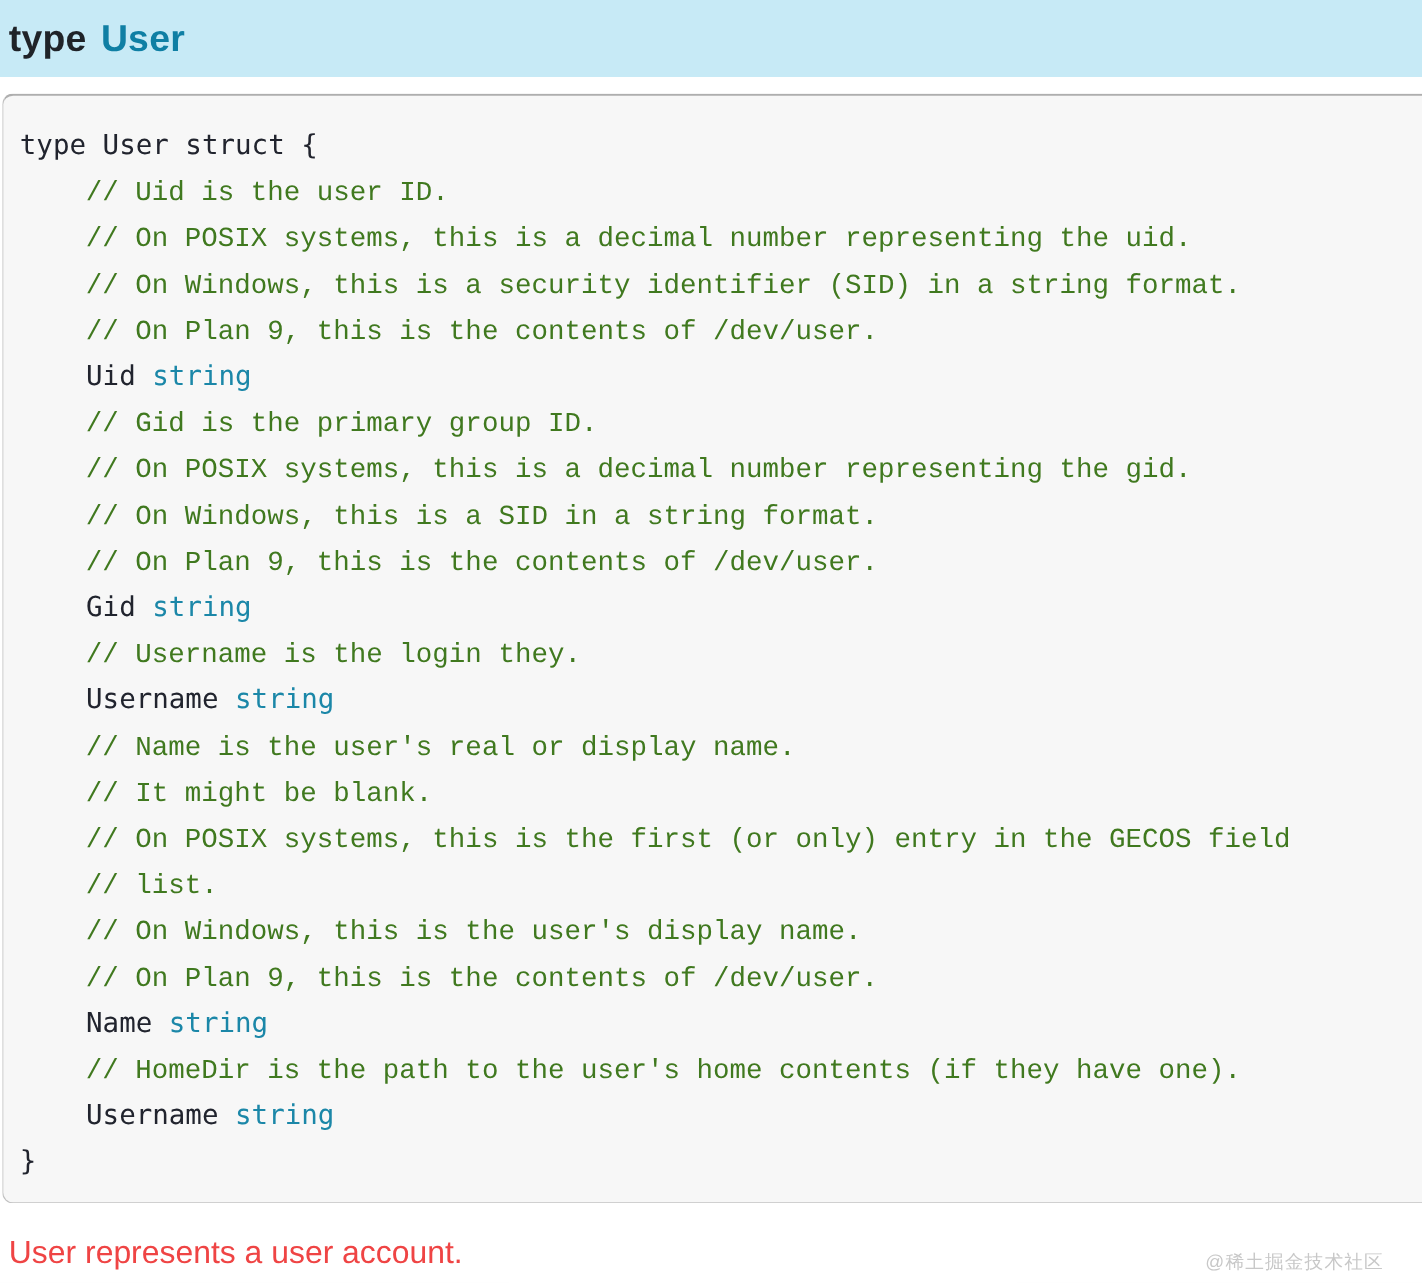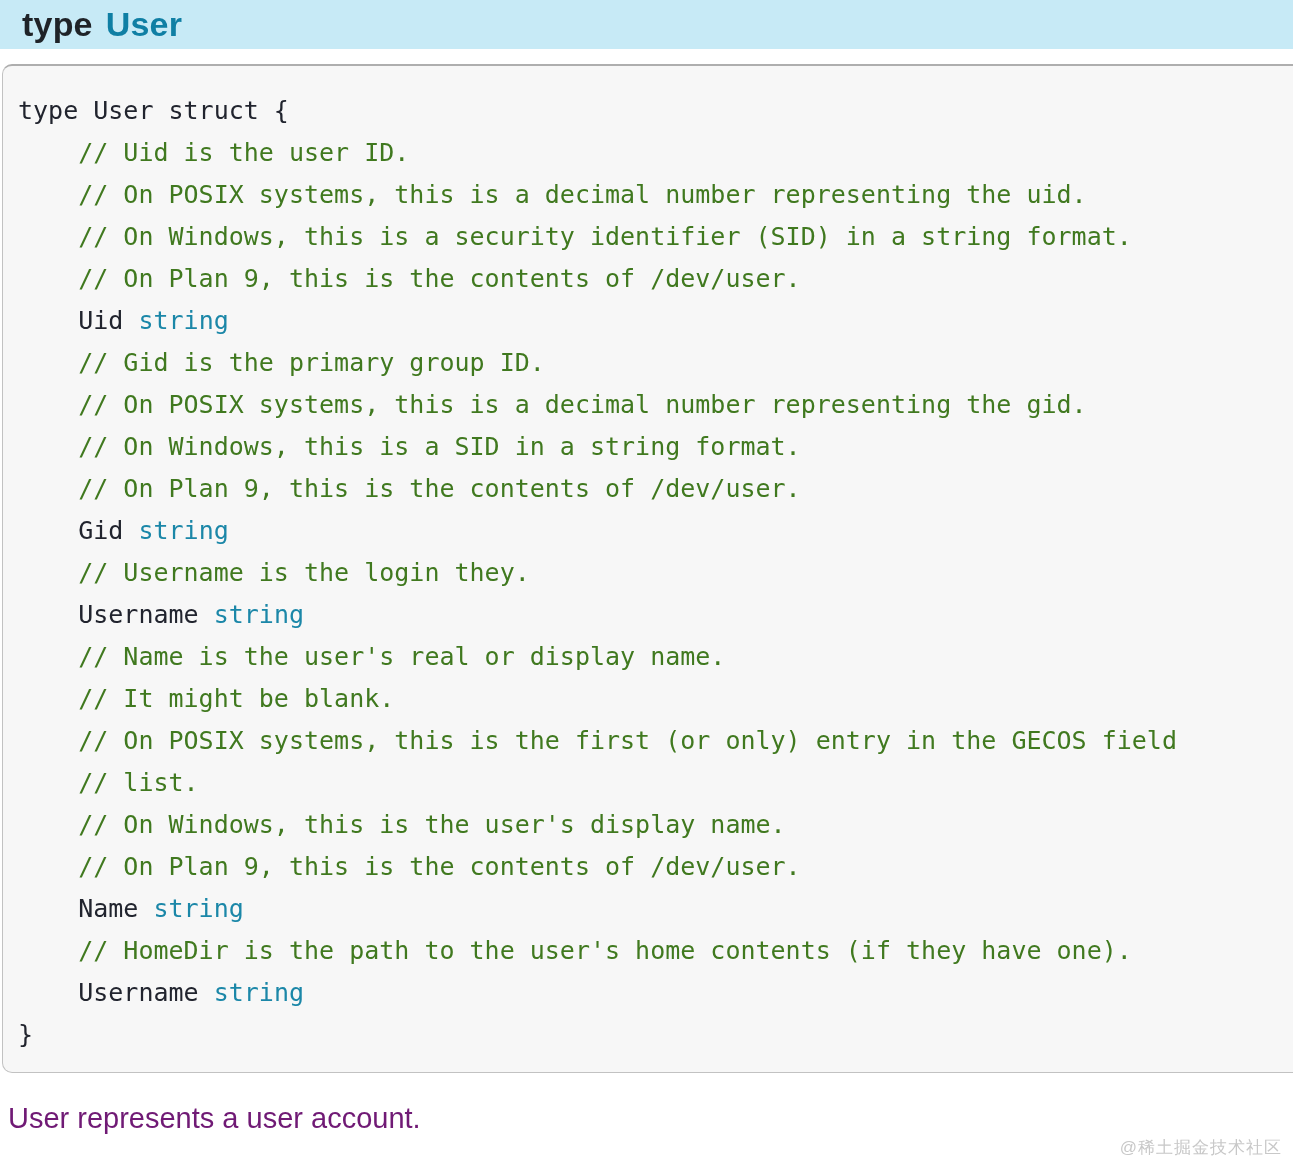--- a/index.html
+++ b/index.html
@@ -7,25 +7,25 @@
     width: 1293px;
     height: 1166px;
     overflow: hidden;
     background: #ffffff;
     font-family: "Liberation Sans", sans-serif;
     position: relative;
   }
   
   .type-header {
     width: 100%;
-    height: 49px;
+    height: 70px;
     background: var(--header-bg, #c7eaf6);
     display: flex;
     align-items: center;
-    padding-left: 22px;
+    padding-left: 8px;
     font-size: 34px;
     font-weight: bold;
     letter-spacing: 0.2px;
   }
   .type-header .kw {
     color: var(--header-kw-color, #1f2328);
     margin-right: 13px;
   }
   .type-header .tname {
     color: var(--header-type-color, #0f7fa4);
@@ -44,33 +44,33 @@
   .code-content {
     font-family: "DejaVu Sans Mono", monospace;
     font-size: 25px;
   }
   .code-line {
     height: 42px;
     line-height: 42px;
     white-space: pre;
   }
   .tok-plain   { color: var(--tok-plain, #21242e); }
-  .tok-comment { color: var(--tok-comment, #40791f); }
+  .tok-comment { color: var(--tok-comment, #40791f); font-family: Liberation Mono, monospace; }
   .tok-type    { color: var(--tok-type, #1b87a8); }
   
   .description {
     margin: 28px 0 0 8px;
     font-size: 29px;
     line-height: 34px;
-    color: #701a75;
+    color: #ef4444;
   }
   
   .watermark {
     position: absolute;
-    right: 11px;
+    right: 35px;
     bottom: 7px;
     font-size: 17px;
     color: #c8c8c8;
     letter-spacing: 1px;
   }
 </style>
 </head>
 <body>
 
 <div class="type-header">

